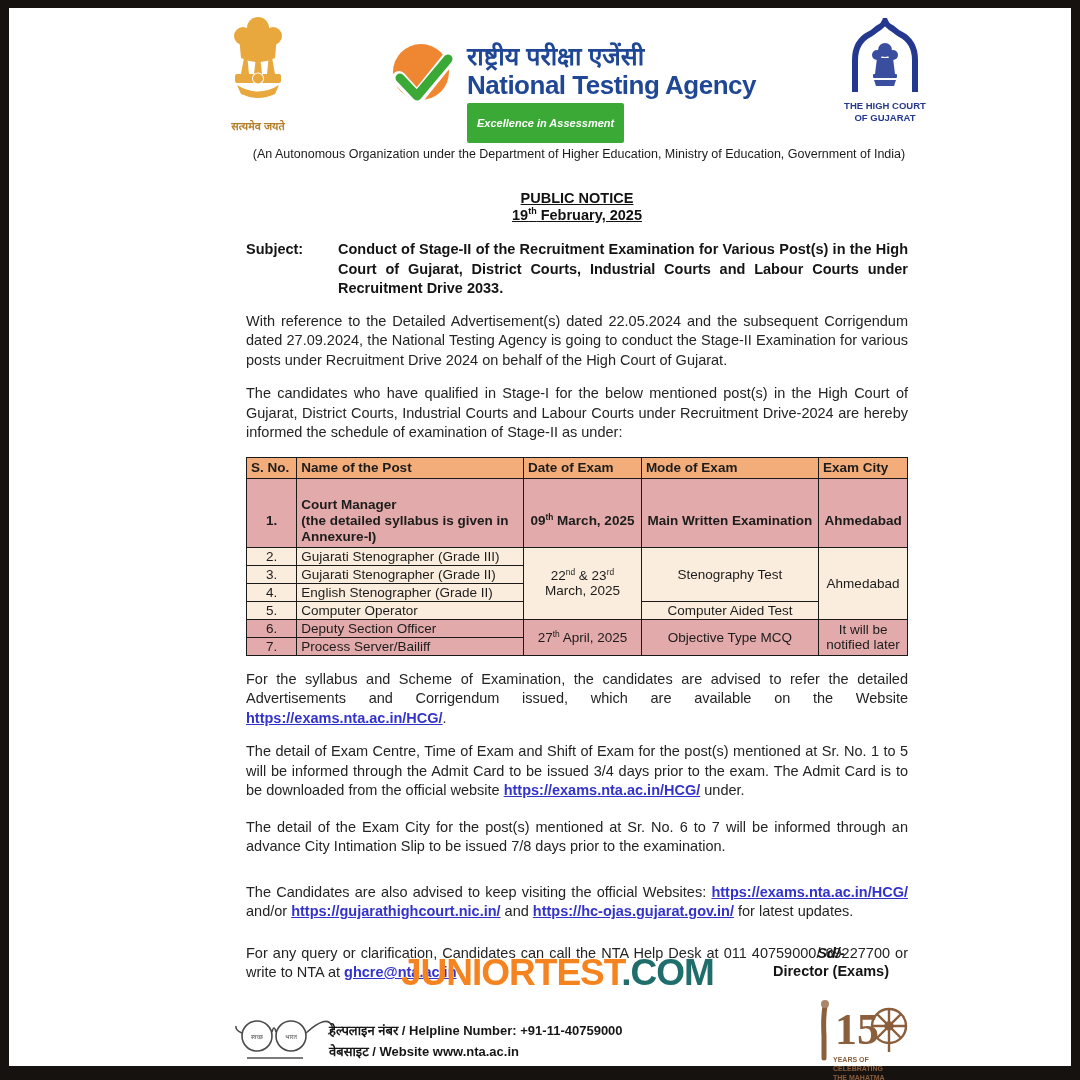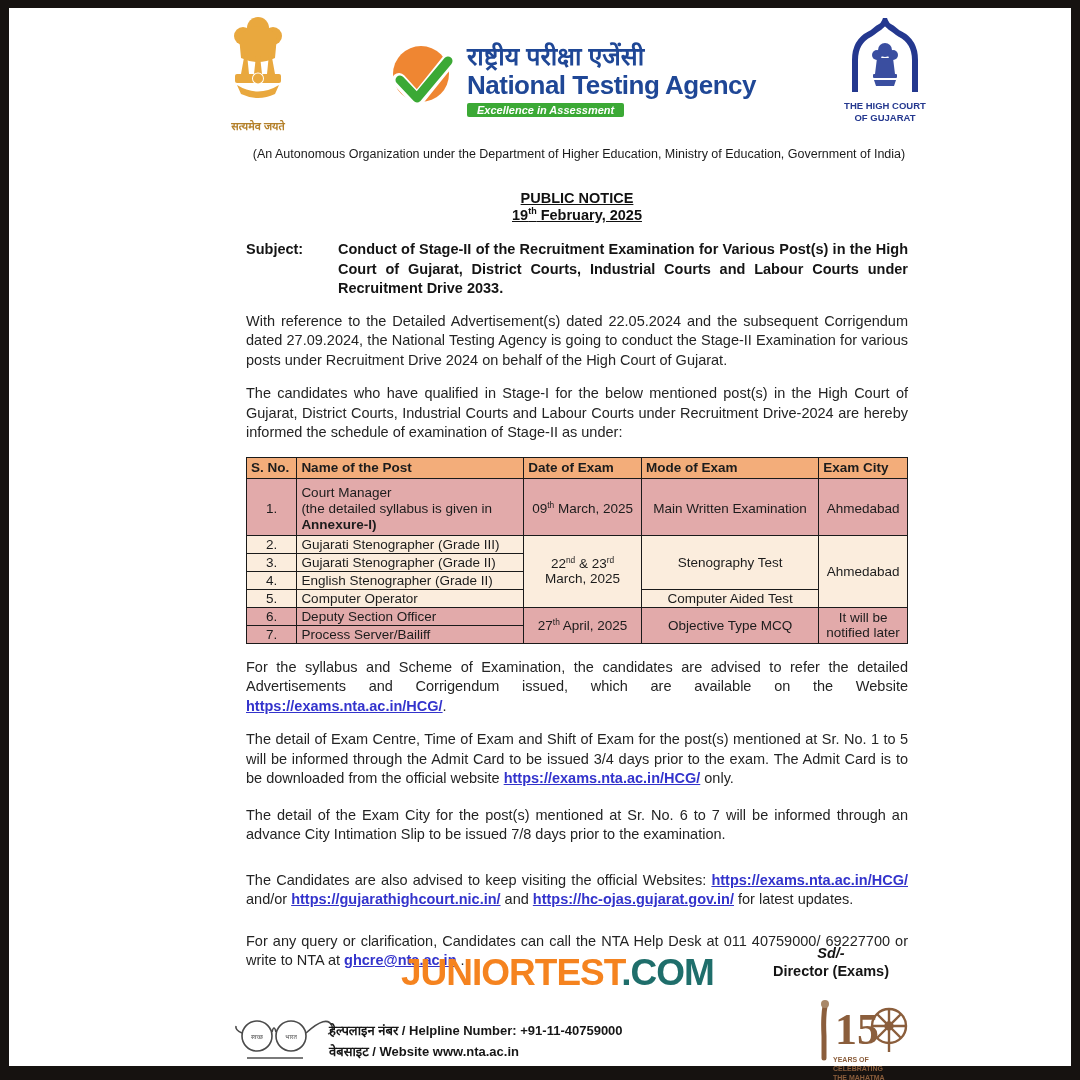--- a/index.html
+++ b/index.html
@@ -7,26 +7,26 @@
     width:1080px;height:1080px;background:#161210;overflow:hidden;
     font-family:"Liberation Sans", sans-serif;color:#262626;position:relative;
   }
   .page{
     position:absolute;left:9px;top:8px;right:9px;bottom:14px;
     background:#ffffff;
   }
   
   .emblem{position:absolute;left:206px;top:4px;width:86px;text-align:center;}
   .emblem-caption{font-size:11px;color:#b4802a;font-weight:bold;margin-top:2px;}
-  .nta{position:absolute;left:378px;top:34px;display:flex;align-items:flex-end;}
+  .nta{position:absolute;left:378px;top:34px;display:flex;align-items:flex-start;}
   .nta-text{margin-left:14px;}
   .nta-hi{color:#1f4796;font-size:25px;font-weight:bold;line-height:28px;}
   .nta-en{color:#1f4796;font-size:26px;font-weight:bold;line-height:30px;letter-spacing:-0.5px;}
   .nta-badge{display:inline-block;background:var(--badge_green,#3ba935);color:#fff;
-    font-size:11px;font-style:italic;font-weight:bold;padding:1px 10px;border-radius:2px;margin-top:3px;}
+    font-size:11px;font-style:italic;font-weight:bold;padding:14px 10px;border-radius:2px;margin-top:3px;}
   .hcg{position:absolute;left:826px;top:10px;width:100px;text-align:center;}
   .hcg-name{color:#24388f;font-weight:bold;font-size:9.5px;line-height:12px;margin-top:2px;}
   .org-lines{position:absolute;left:110px;top:138px;width:920px;text-align:center;}
   .org-hi{font-size:13.5px;font-weight:600;color:#1c1c1c;line-height:18px;}
   .org-en{font-size:12.5px;color:#1b1b1b;line-height:17px;}
   .notice-head{position:absolute;left:237px;top:182px;width:662px;text-align:center;
     font-weight:bold;font-size:14.5px;line-height:17px;color:#111;}
   .notice-head .ul{text-decoration:underline;}
   
   .content{position:absolute;left:237px;top:232px;width:662px;font-size:14.5px;line-height:19.5px;}
@@ -37,21 +37,21 @@
   sup{font-size:62%;line-height:0;}
   
   table.sched{border-collapse:collapse;width:100%;font-size:13.5px;margin:4px 0 14px 0;color:#1c1c1c;}
   table.sched th,table.sched td{border:1.5px solid #1a1a1a;padding:0 4px;vertical-align:middle;}
   table.sched th{background:var(--table_header_bg,#f3ad7a);text-align:left;font-weight:bold;height:20px;}
   td.c{text-align:center;}
   td.sno{text-align:center;width:42px;}
   tr.pink td{background:var(--table_pink_bg,#e2aaaa);}
   tr.cream td{background:var(--table_cream_bg,#fbeddd);}
   tr.slim td{height:17px;line-height:15px;}
-  tr.tall td{line-height:16px;padding-top:6px;padding-bottom:2px;}
+  tr.tall td{line-height:16px;padding-top:18px;padding-bottom:2px;font-weight:bold;}
   
   .watermark{position:absolute;left:392px;top:945px;width:310px;text-align:center;
     font-weight:800;font-size:37px;letter-spacing:-1px;line-height:40px;white-space:nowrap;}
   .wm1{color:var(--watermark_orange,#f5831f);}
   .wm2{color:var(--watermark_teal,#1f6e6b);}
   .sig{position:absolute;left:737px;top:936px;width:170px;text-align:center;
     font-weight:bold;font-size:14.5px;line-height:18px;color:#141414;}
   .sig .sd{font-style:italic;}
   
   .specs{position:absolute;left:222px;top:998px;}
@@ -199,21 +199,21 @@
         </tr>
         <tr class="pink slim">
           <td class="sno">7.</td>
           <td>Process Server/Bailiff</td>
         </tr>
       </tbody>
     </table>
 
     <p class="body"><span>For the syllabus and Scheme of Examination, the candidates are advised to refer the detailed Advertisements and Corrigendum issued, which are available on the Website </span><a class="lnk" href="#">https://exams.nta.ac.in/HCG/</a><span>.</span></p>
 
-    <p class="body" style="margin-bottom:17px;"><span>The detail of Exam Centre, Time of Exam and Shift of Exam for the post(s) mentioned at Sr. No. 1 to 5 will be informed through the Admit Card to be issued 3/4 days prior to the exam. The Admit Card is to be downloaded from the official website </span><a class="lnk" href="#">https://exams.nta.ac.in/HCG/</a><span> only.</span></p>
+    <p class="body" style="margin-bottom:17px;"><span>The detail of Exam Centre, Time of Exam and Shift of Exam for the post(s) mentioned at Sr. No. 1 to 5 will be informed through the Admit Card to be issued 3/4 days prior to the exam. The Admit Card is to be downloaded from the official website </span><a class="lnk" href="#">https://exams.nta.ac.in/HCG/</a><span> under.</span></p>
 
     <p class="body" style="margin-bottom:26px;">The detail of the Exam City for the post(s) mentioned at Sr. No. 6 to 7 will be informed through an advance City Intimation Slip to be issued  7/8 days prior to the examination.</p>
 
     <p class="body" style="margin-bottom:22px;"><span>The Candidates are also advised to keep visiting the official Websites: </span><a class="lnk" href="#">https://exams.nta.ac.in/HCG/</a><span> and/or </span><a class="lnk" href="#">https://gujarathighcourt.nic.in/</a><span>  and </span><a class="lnk" href="#">https://hc-ojas.gujarat.gov.in/</a><span> for latest updates.</span></p>
 
     <p class="body"><span>For any query or clarification, Candidates can call the NTA Help Desk at 011 40759000/ 69227700 or write to NTA at </span><a class="lnk" href="#">ghcre@nta.ac.in</a><span> .</span></p>
 
   </div>
 
   <div class="watermark"><span class="wm1">JUNIORTEST</span><span class="wm2">.COM</span></div>

